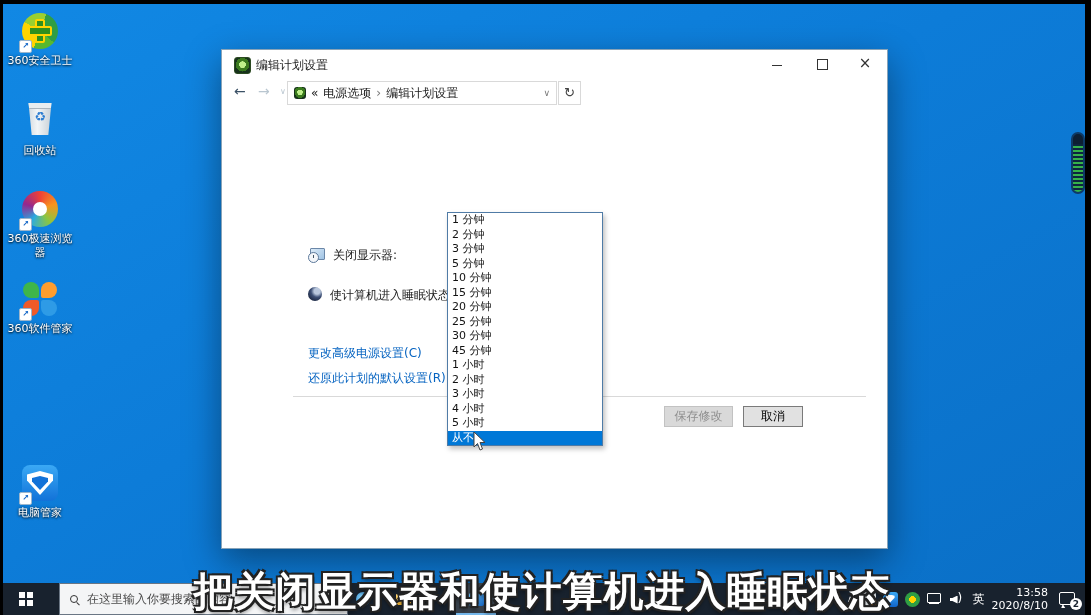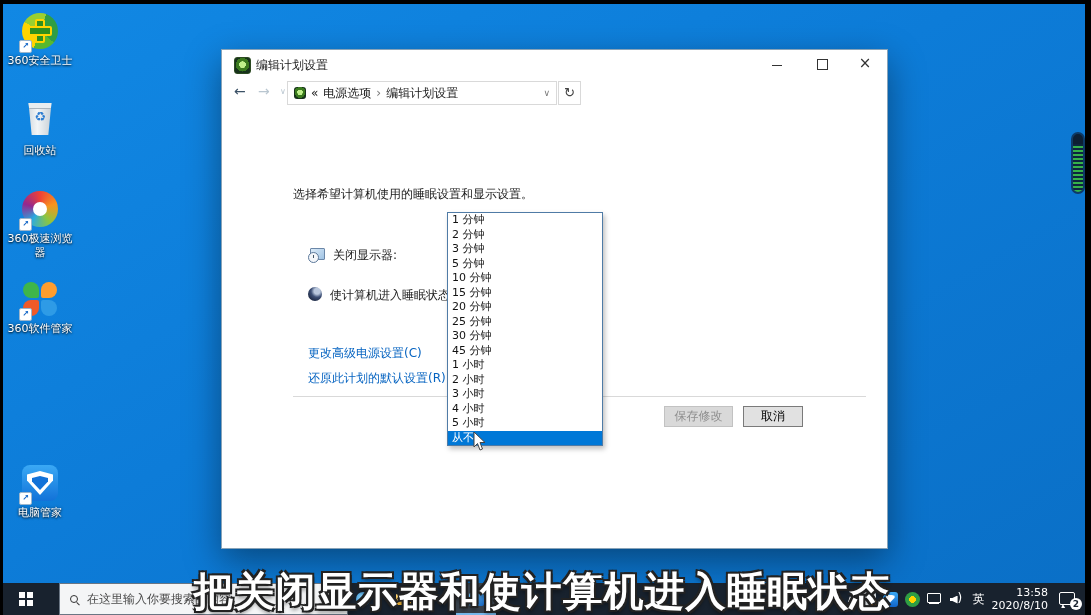--- a/index.html
+++ b/index.html
@@ -218,21 +218,20 @@
         <span class="ai"></span>
         <span>«</span>
         <span>电源选项</span>
         <span style="color:#777">›</span>
         <span>编辑计划设置</span>
         <span class="exp">∨</span>
       </div>
       <div class="refresh">↻</div>
     </div>
     <div class="content">
-      <div class="descr">选择希望计算机使用的睡眠设置和显示设置。</div>
       <div class="setrow" style="top:138px">
         <span class="ico-display">
             <i class="mon"></i>
             <i class="clk"></i>
           </span>
         <span>关闭显示器:</span>
       </div>
       <div class="combo">
         <span class="cv">15 分钟</span>
         <span class="chev">∨</span>

